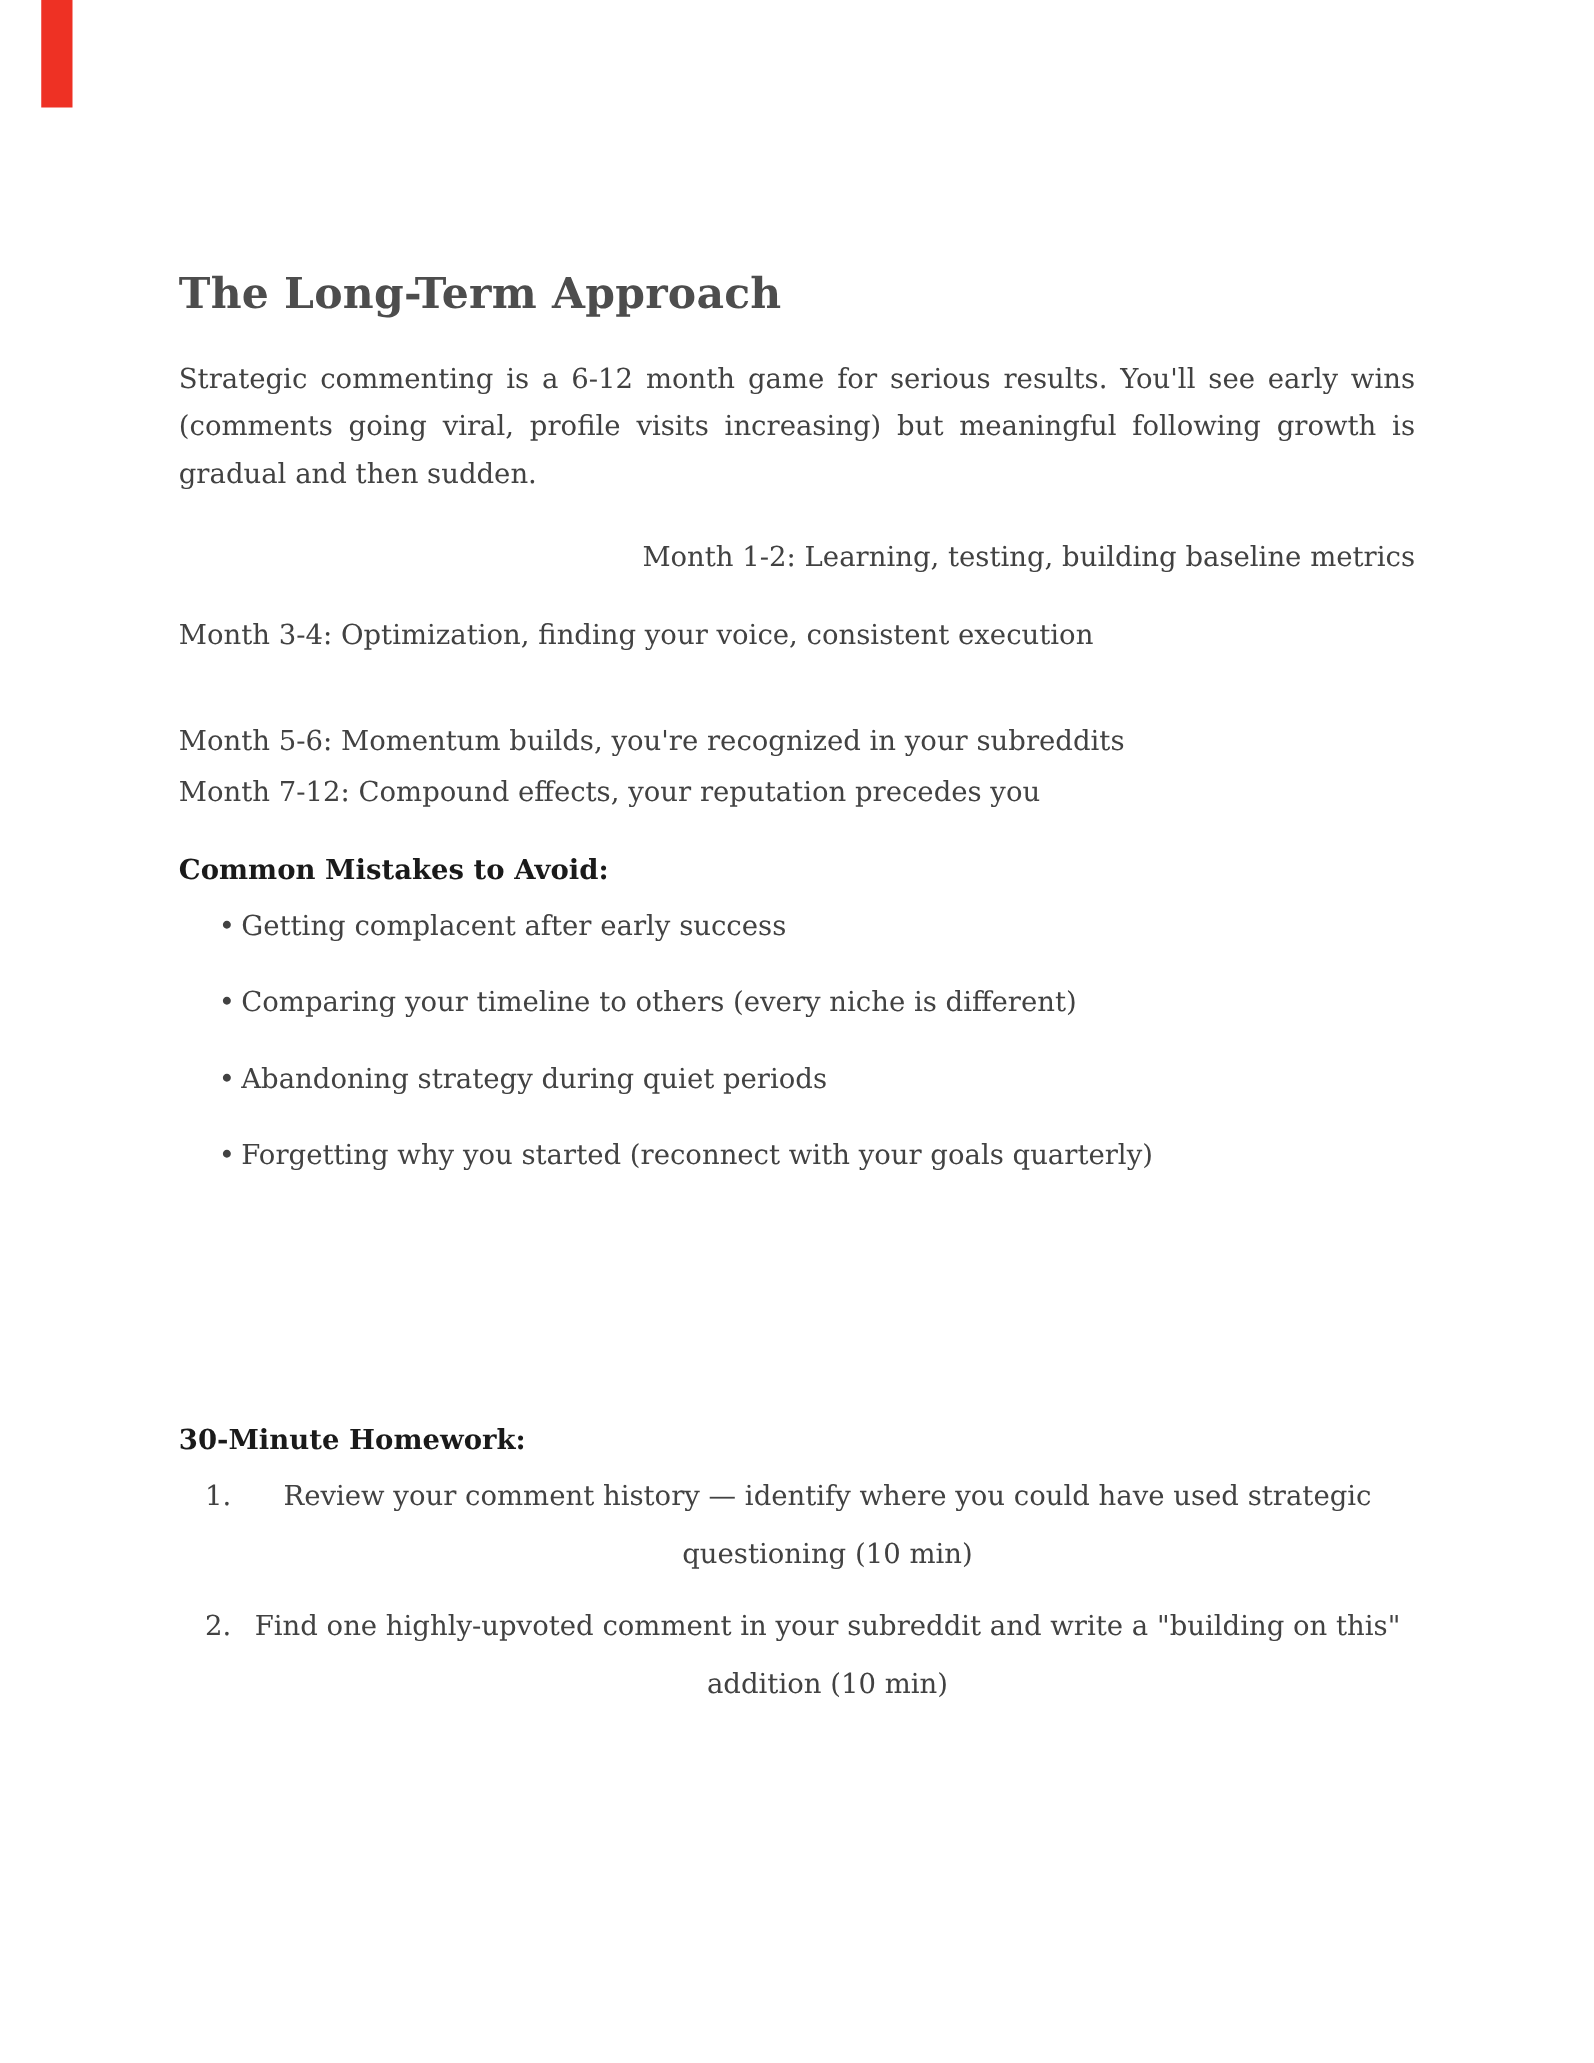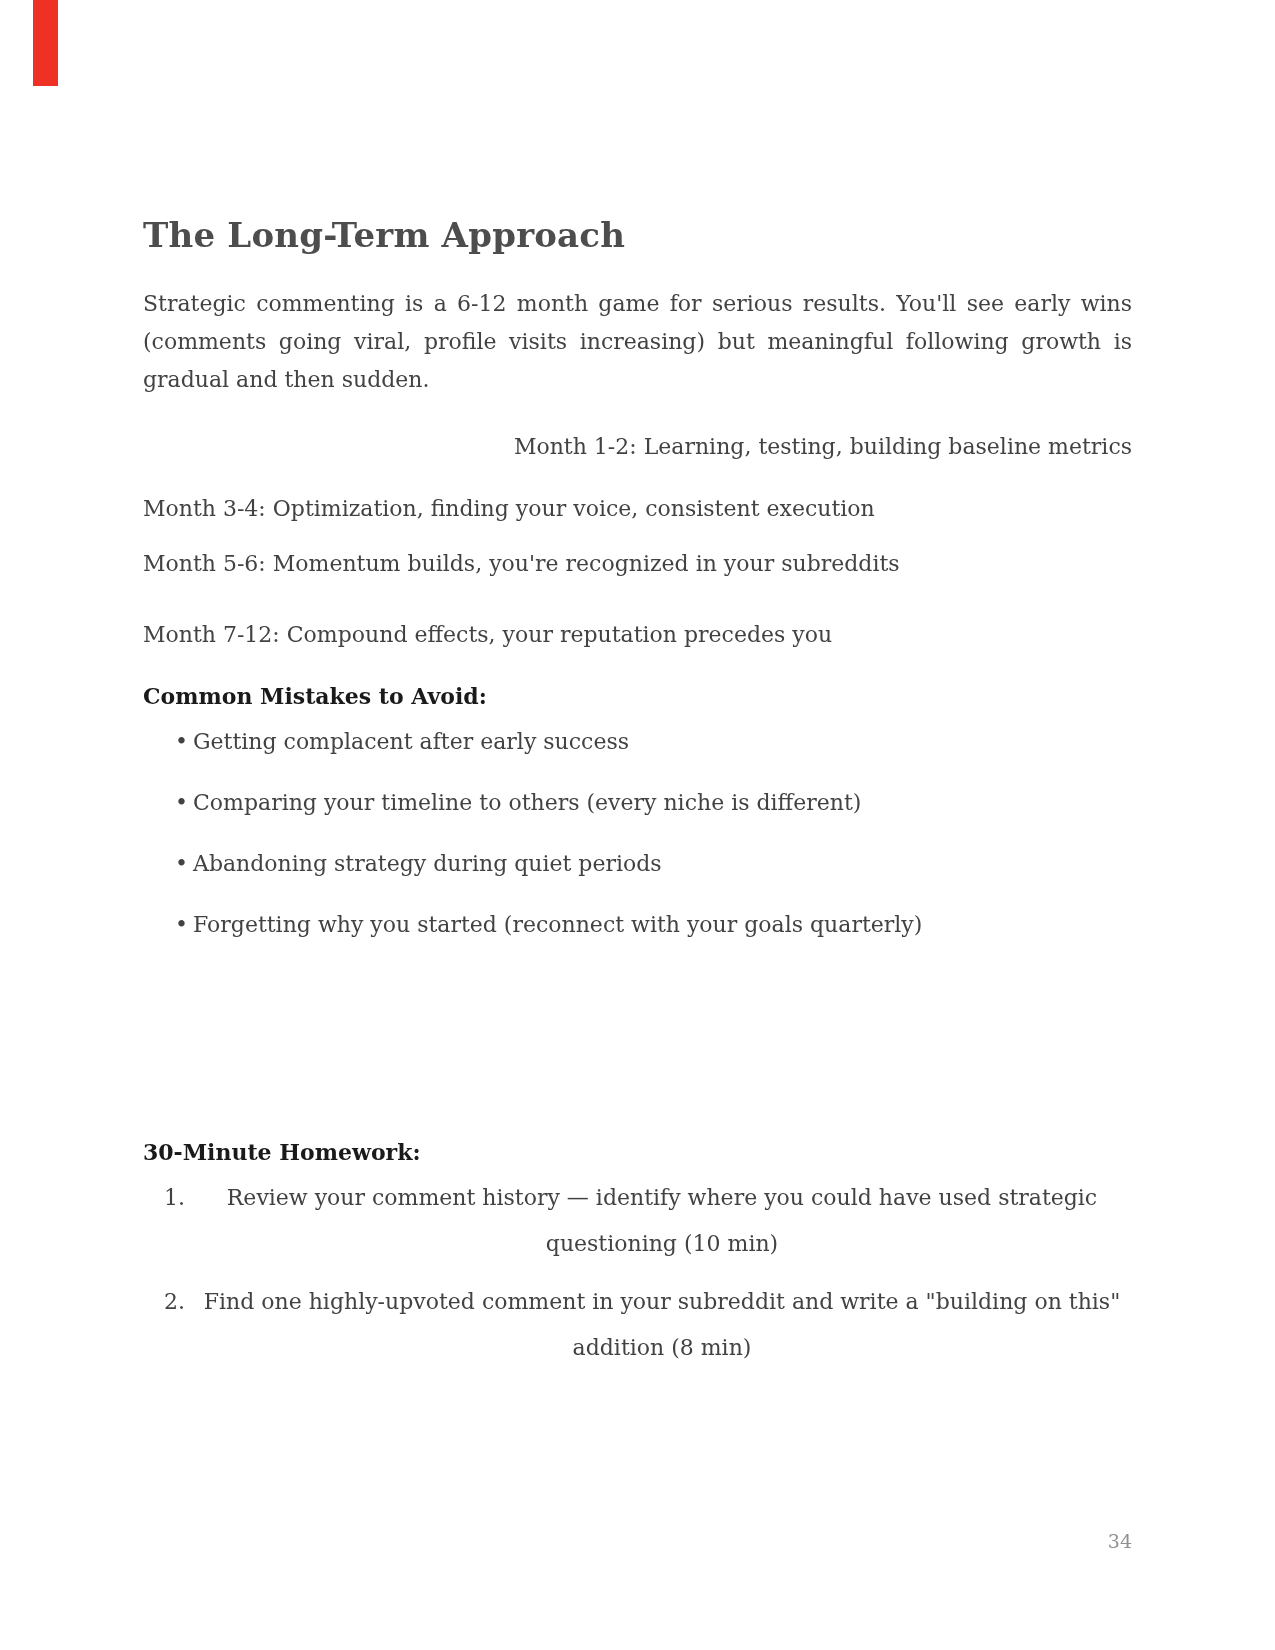--- a/index.html
+++ b/index.html
@@ -40,21 +40,21 @@
     font-size: 22px;
     line-height: 38px;
     color: var(--body-color, #424242);
   }
   .justified {
     text-align: justify;
   }
   .para-intro   { top: 263px; }
   .month-1      { top: 406px; text-align: right; }
   .month-2      { top: 468px; }
-  .month-3      { top: 523px; }
+  .month-3      { top: 553px; }
   .month-4      { top: 594px; }
   .bold-heading {
     font-size: 22px;
     line-height: 38px;
     font-weight: bold;
     color: var(--heading-color, #1a1a1a);
   }
   .heading-mistakes { top: 655px; }
   .bullet-list      { top: 723px; }
   .bullet-item {
@@ -144,19 +144,18 @@
 
   <h3 class="block bold-heading heading-homework">30-Minute Homework:</h3>
 
   <div class="block numbered-list">
     <div class="numbered-item">
       <span class="num-marker">1.</span>
       <span class="item-text">Review your comment history — identify where you could have used strategic questioning (10 min)</span>
     </div>
     <div class="numbered-item">
       <span class="num-marker">2.</span>
-      <span class="item-text">Find one highly-upvoted comment in your subreddit and write a "building on this" addition (8 min)</span>
+      <span class="item-text">Find one highly-upvoted comment in your subreddit and write a "building on this" addition (10 min)</span>
     </div>
   </div>
 
-  <div class="block page-number">34</div>
 
 </div>
 
 </body></html>

